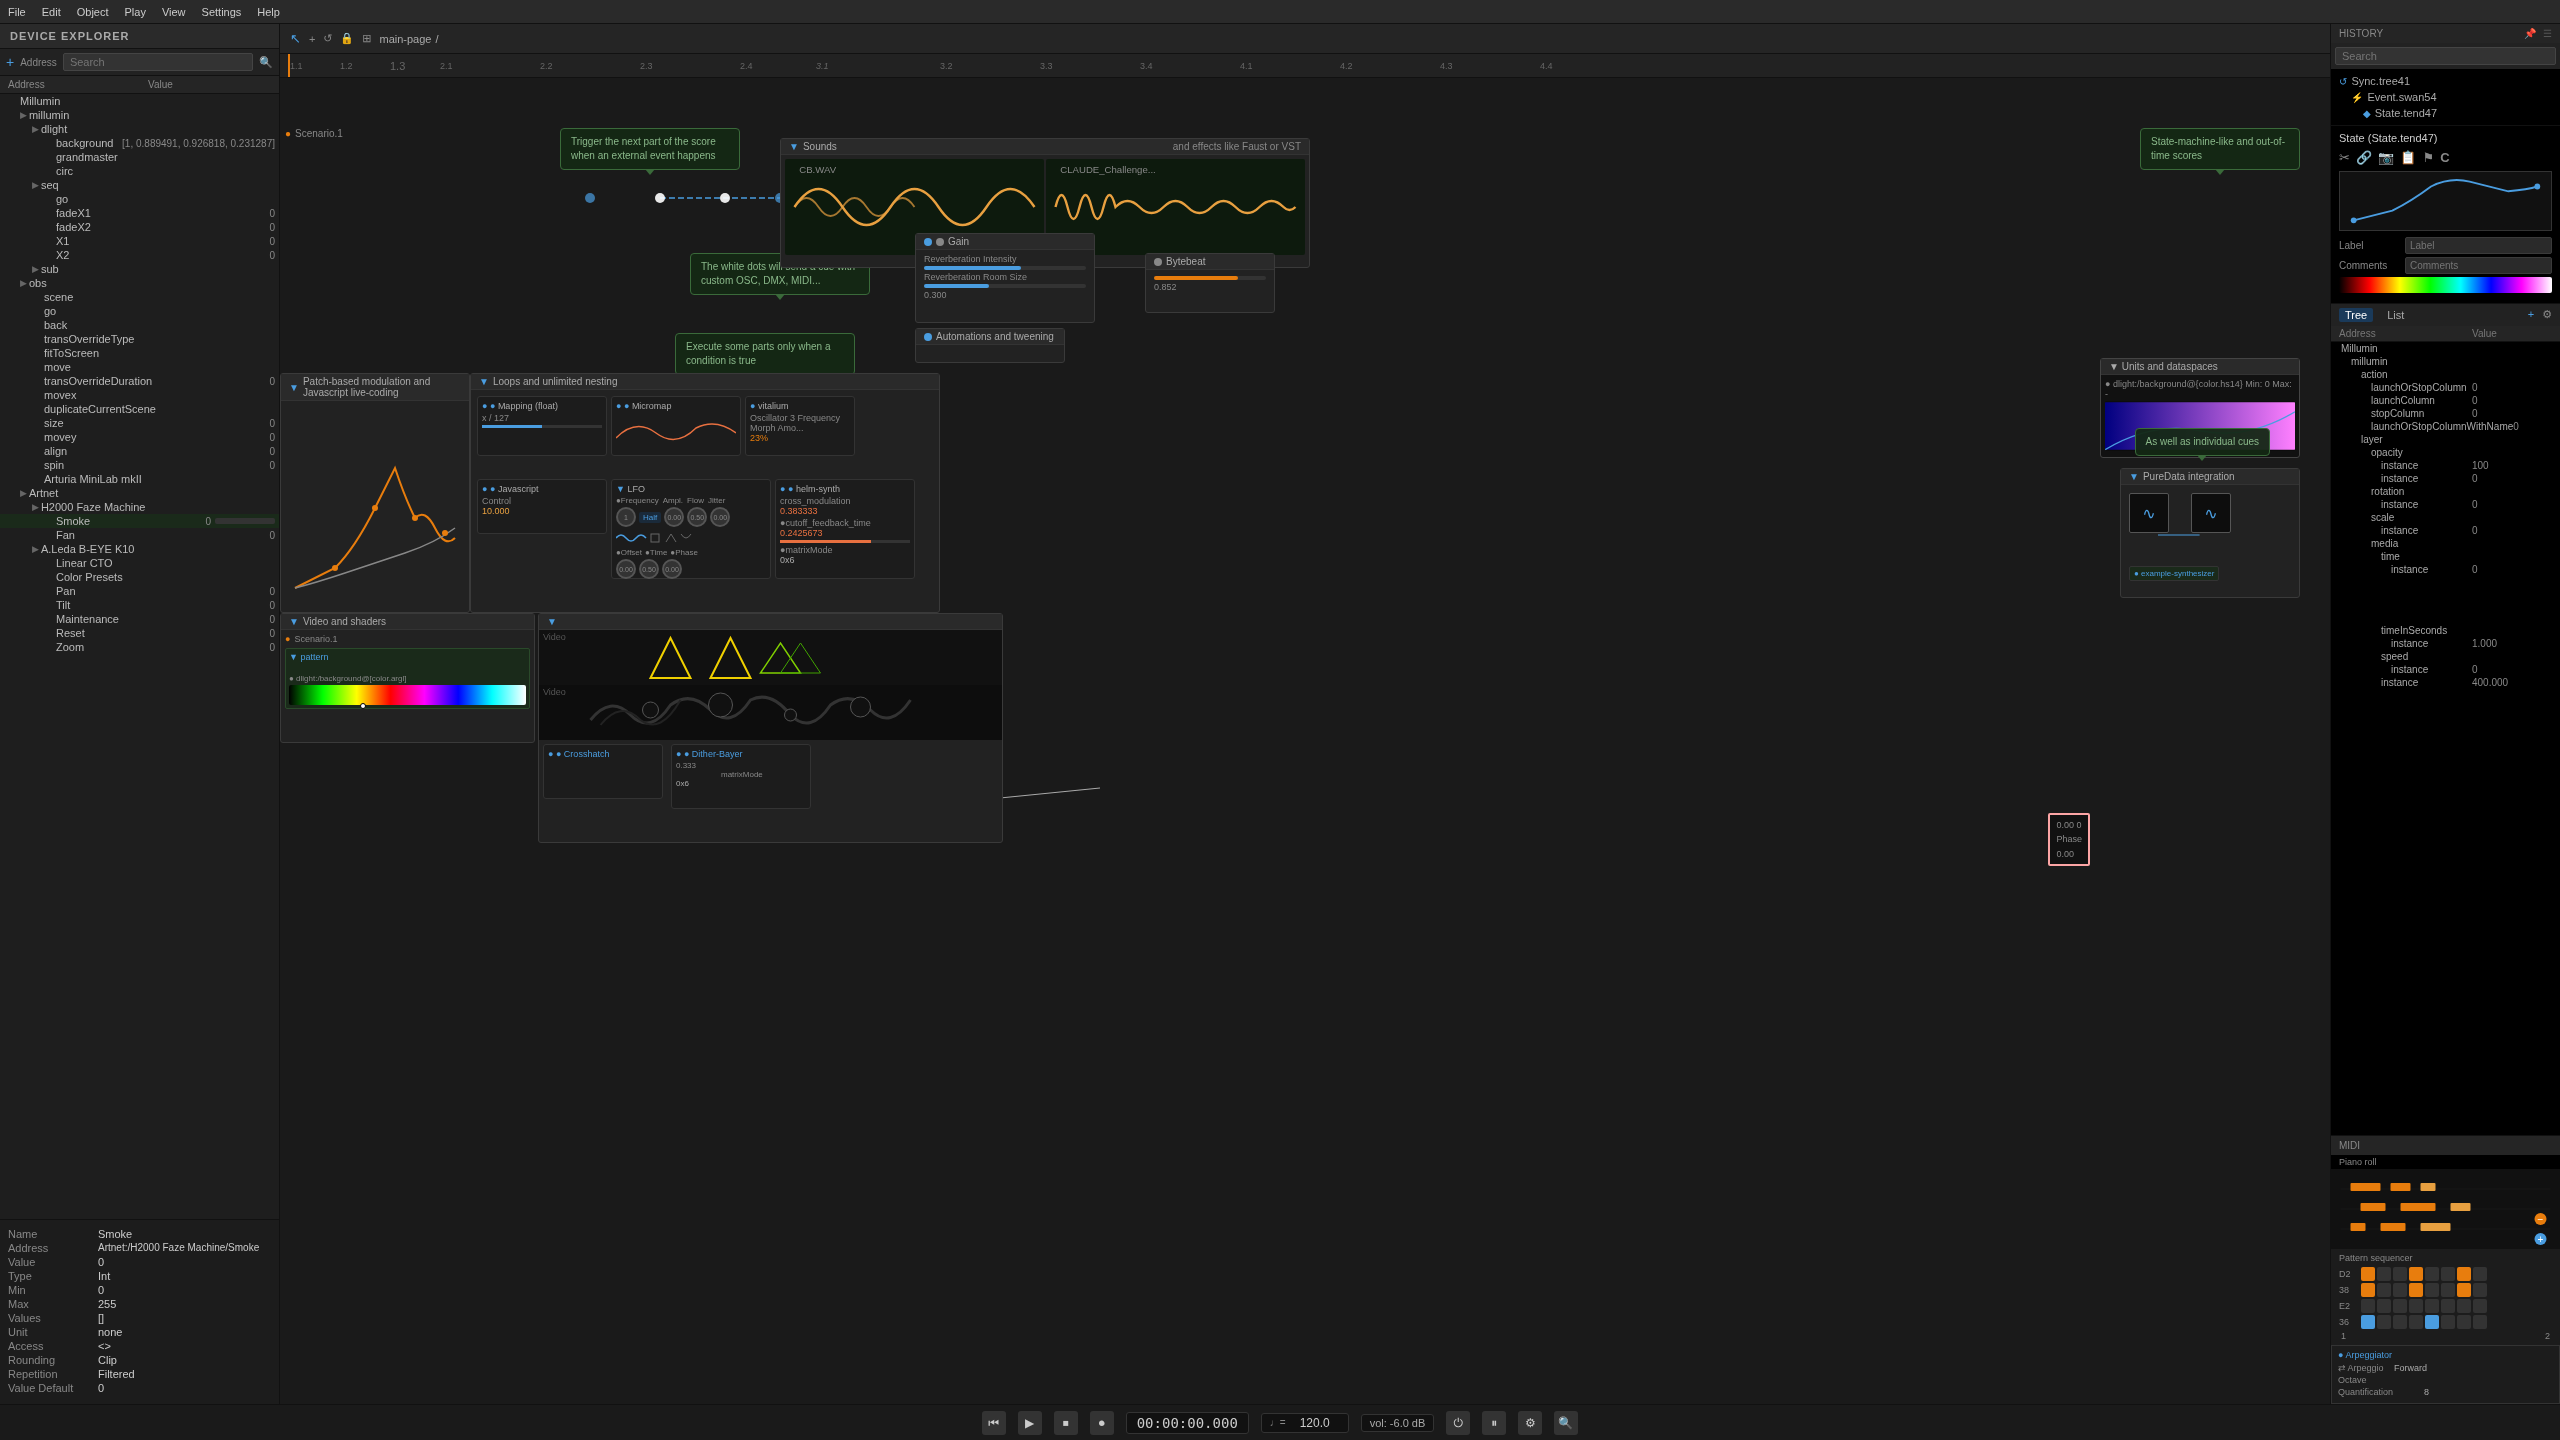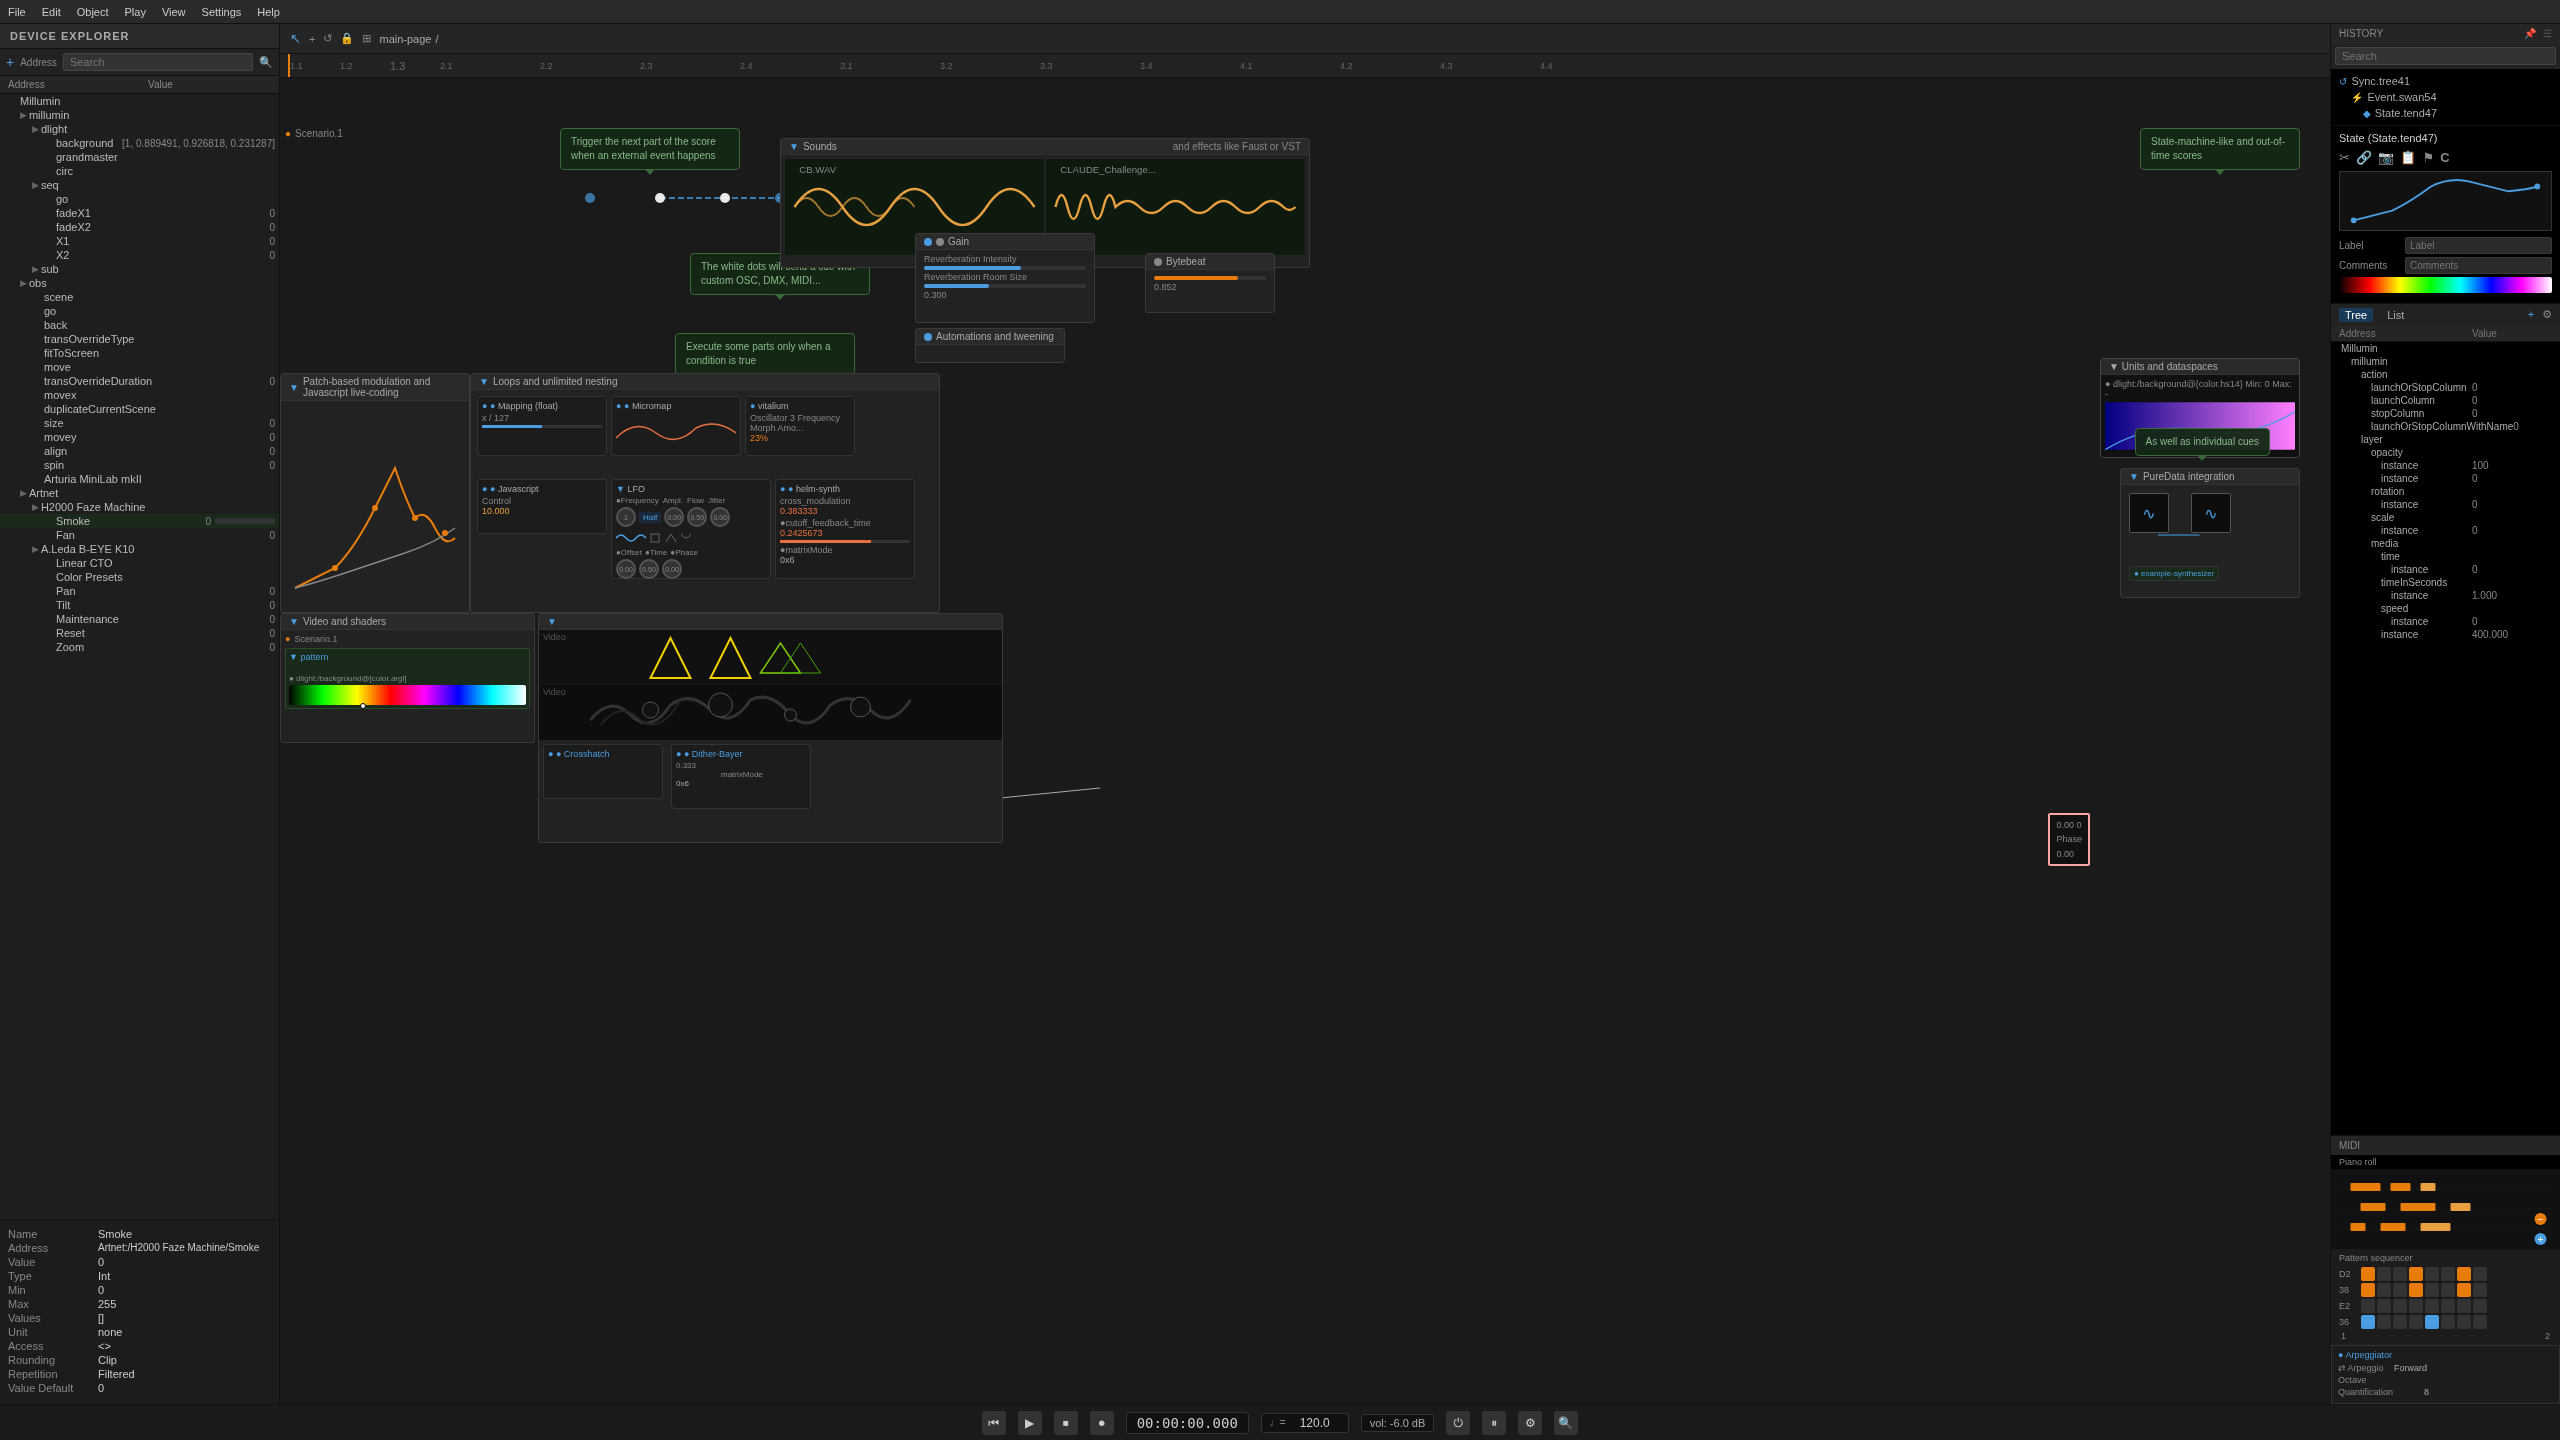--- a/index.html
+++ b/index.html
@@ -851,21 +851,21 @@
       </div>
     </div>
     <div class="timeline-ruler">
       <div style="position:absolute;left:10px;font-size:9px;color:#666;">1.1</div>
       <div style="position:absolute;left:60px;font-size:9px;color:#666;">1.2</div>
       <div style="position:absolute;left:110px;font-size:11px;color:#666;">1.3</div>
       <div style="position:absolute;left:160px;font-size:9px;color:#666;">2.1</div>
       <div style="position:absolute;left:260px;font-size:9px;color:#666;">2.2</div>
       <div style="position:absolute;left:360px;font-size:9px;color:#666;">2.3</div>
       <div style="position:absolute;left:460px;font-size:9px;color:#666;">2.4</div>
-      <div style="position:absolute;left:560px;font-size:9px;color:#666;font-style:italic;">3.1</div>
+      <div style="position:absolute;left:536px;font-size:9px;color:#666;font-style:italic;">3.1</div>
       <div style="position:absolute;left:660px;font-size:9px;color:#666;">3.2</div>
       <div style="position:absolute;left:760px;font-size:9px;color:#666;">3.3</div>
       <div style="position:absolute;left:860px;font-size:9px;color:#666;">3.4</div>
       <div style="position:absolute;left:960px;font-size:9px;color:#666;">4.1</div>
       <div style="position:absolute;left:1060px;font-size:9px;color:#666;">4.2</div>
       <div style="position:absolute;left:1160px;font-size:9px;color:#666;">4.3</div>
       <div style="position:absolute;left:1260px;font-size:9px;color:#666;">4.4</div>
       <div style="background:#e87d0d;width:2px;height:100%;position:absolute;left:8px;top:0;"></div>
     </div>
     <div class="score-canvas" id="score-canvas">
@@ -1324,21 +1324,21 @@
     </div>
         <div class="addr-row">
       <span class="col-addr" style="padding-left:42px;">time</span>
       <span class="col-val"></span>
     </div>
         <div class="addr-row">
       <span class="col-addr" style="padding-left:52px;">instance</span>
       <span class="col-val">0</span>
     </div>
         <div class="addr-row">
-      <span class="col-addr" style="padding-left:42px;">timeInSeconds</span>
+      <span class="col-addr" style="padding-left:42px;margin-top:48px;">timeInSeconds</span>
       <span class="col-val"></span>
     </div>
         <div class="addr-row">
       <span class="col-addr" style="padding-left:52px;">instance</span>
       <span class="col-val">1.000</span>
     </div>
         <div class="addr-row">
       <span class="col-addr" style="padding-left:42px;">speed</span>
       <span class="col-val"></span>
     </div>

